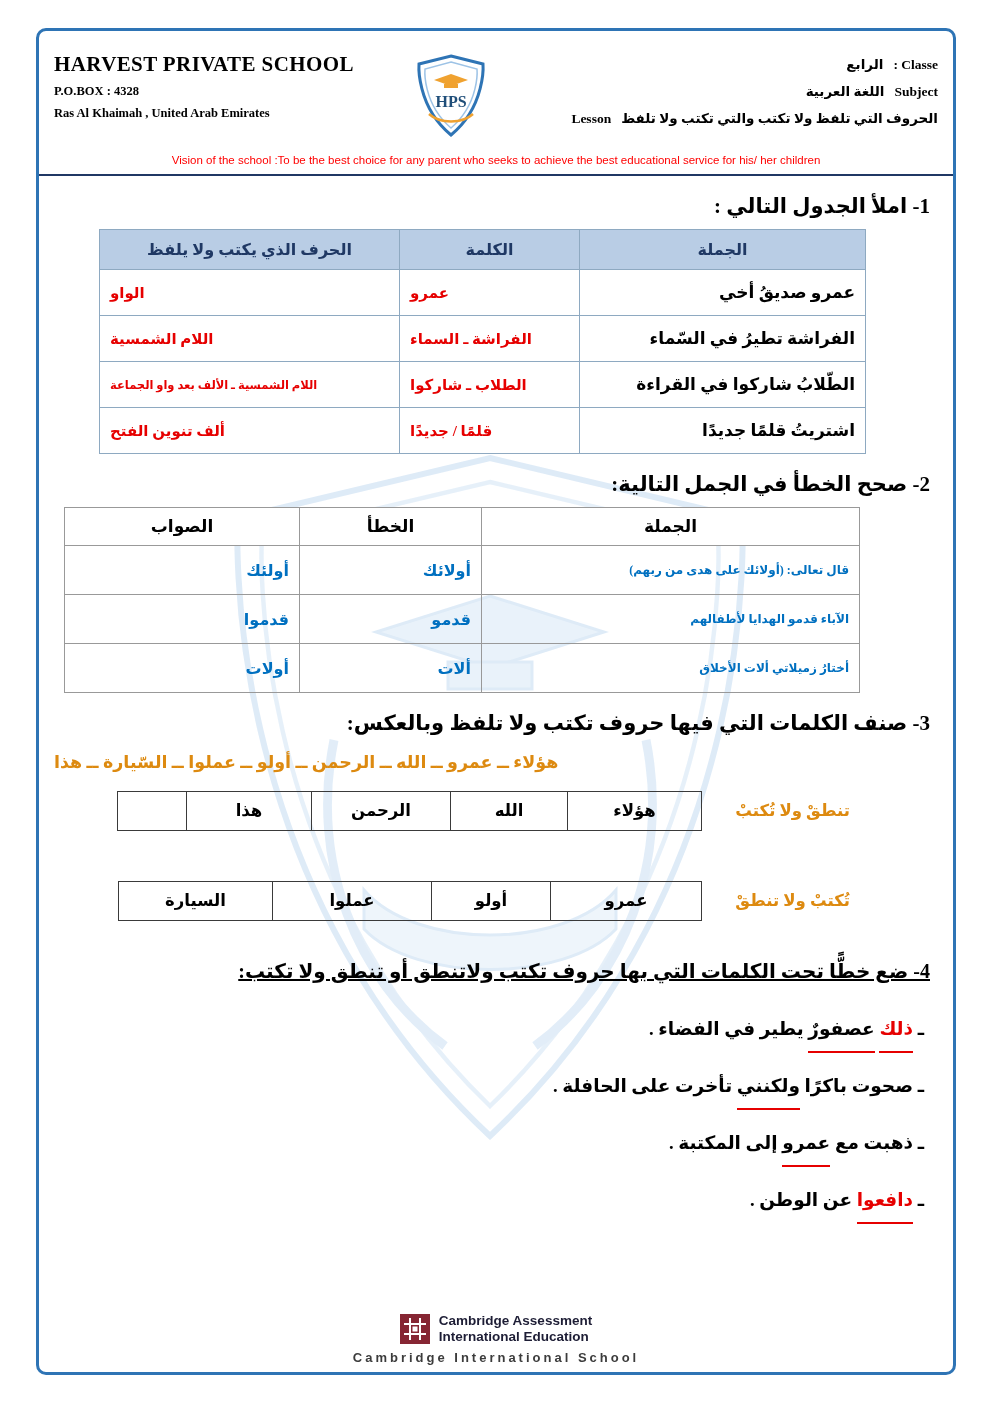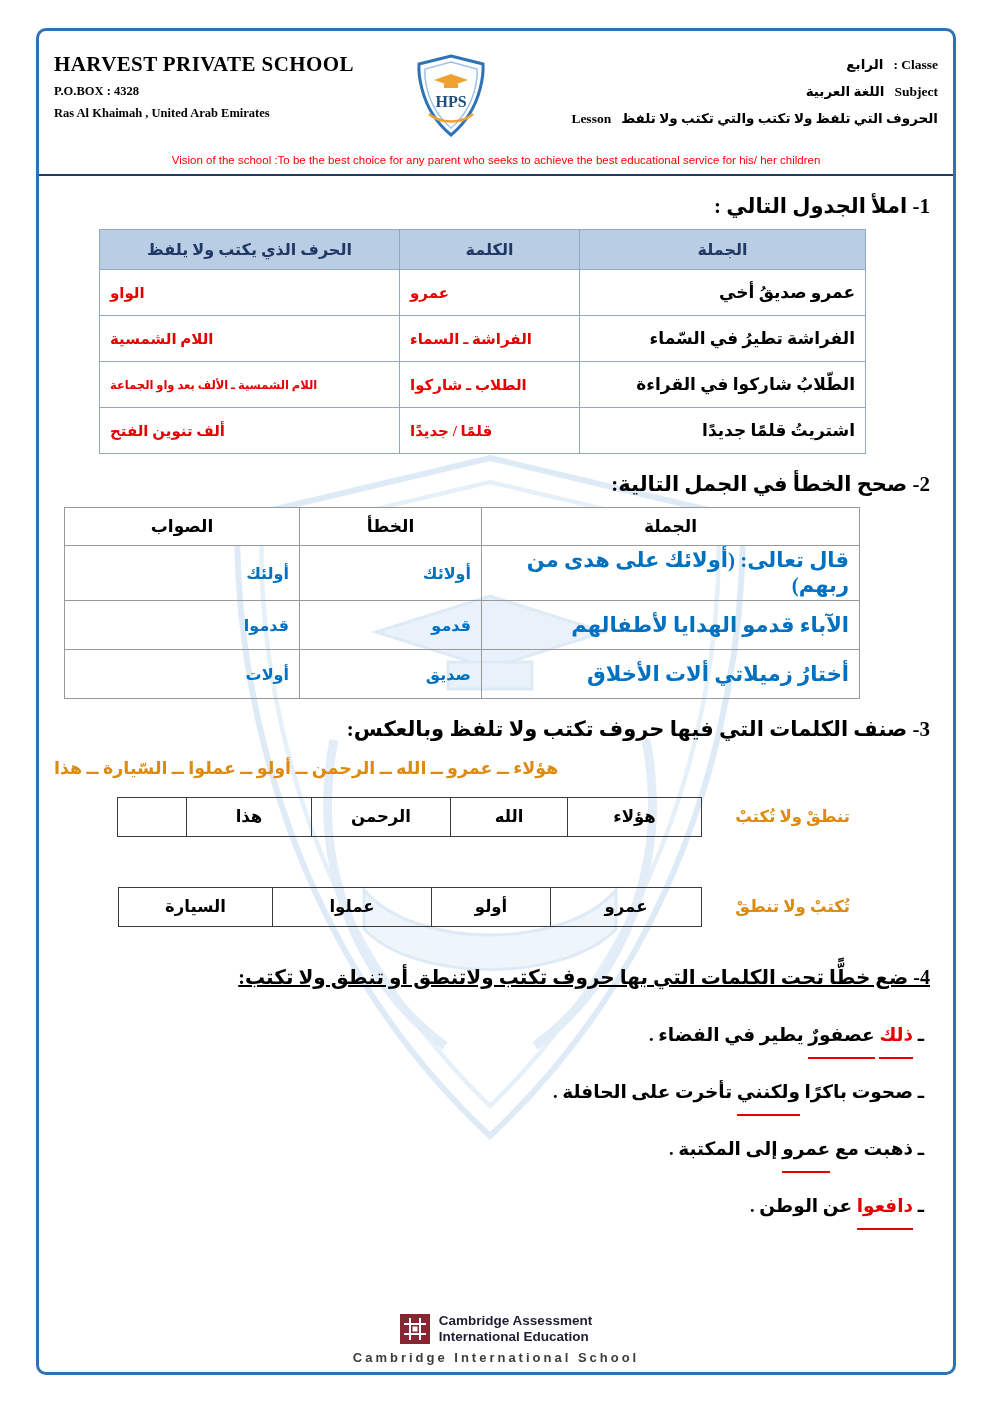--- a/index.html
+++ b/index.html
@@ -53,21 +53,21 @@
   .td-sentence{font-size:17px;font-weight:bold;color:#000;text-align:right;}
   .td-answer{color:var(--red);font-weight:bold;font-size:15px;text-align:left;}
   .td-small{font-size:11.5px;}
 
   .t2{width:795px;margin:10px 78px 0 auto;}
   .t2 th{border:1px solid #999;height:38px;font-size:17px;font-weight:bold;color:#000;background:#fff;padding:2px 8px;}
   .t2 th:nth-child(1){width:378px}
   .t2 th:nth-child(2){width:182px}
   .t2 th:nth-child(3){width:235px}
   .t2 td{border:1px solid #999;height:49px;padding:2px 10px;}
-  .td-sentence2{color:var(--blue);font-weight:bold;font-size:21px;text-align:right;}
+  .td-sentence2{color:var(--blue);font-weight:bold;font-size:12px;text-align:right;}
   .td-answer2{color:var(--blue);font-weight:bold;font-size:16px;text-align:right;}
 
   .words-line{color:var(--orange);font-weight:bold;font-size:17.5px;margin:16px 8px 0 0;text-align:left;}
   .classify-row{display:flex;align-items:stretch;margin:18px 84px 0 0;}
   .classify-row.second{margin-top:50px;}
   .classify-label{color:var(--orange);font-weight:bold;font-size:16.5px;width:152px;
     display:flex;align-items:center;justify-content:flex-start;padding-right:4px;}
   .classify-cells{display:flex;}
   .classify-cell{border:1px solid #3a3a3a;height:40px;display:flex;align-items:center;
     justify-content:center;font-weight:bold;font-size:16.5px;color:#000;background:transparent;text-align:right;}
@@ -190,21 +190,21 @@
             <td class="td-answer2">أولائك</td>
             <td class="td-answer2">أولئك</td>
           </tr>
           <tr>
             <td class="td-sentence2">الآباء قدمو الهدايا لأطفالهم</td>
             <td class="td-answer2">قدمو</td>
             <td class="td-answer2">قدموا</td>
           </tr>
           <tr>
             <td class="td-sentence2">أختارُ زميلاتي ألات الأخلاق</td>
-            <td class="td-answer2">صديق</td>
+            <td class="td-answer2">ألات</td>
             <td class="td-answer2">أولات</td>
           </tr>
         </tbody>
     </table>
 
     <h2 class="sec-title">3- صنف الكلمات التي فيها حروف تكتب ولا تلفظ وبالعكس:</h2>
     <div class="words-line">هؤلاء ــ عمرو ــ الله ــ الرحمن ــ أولو ــ عملوا ــ السّيارة ــ هذا</div>
 
     <div class="classify-row">
       <span class="classify-label">تنطقْ ولا تُكتبْ</span>

